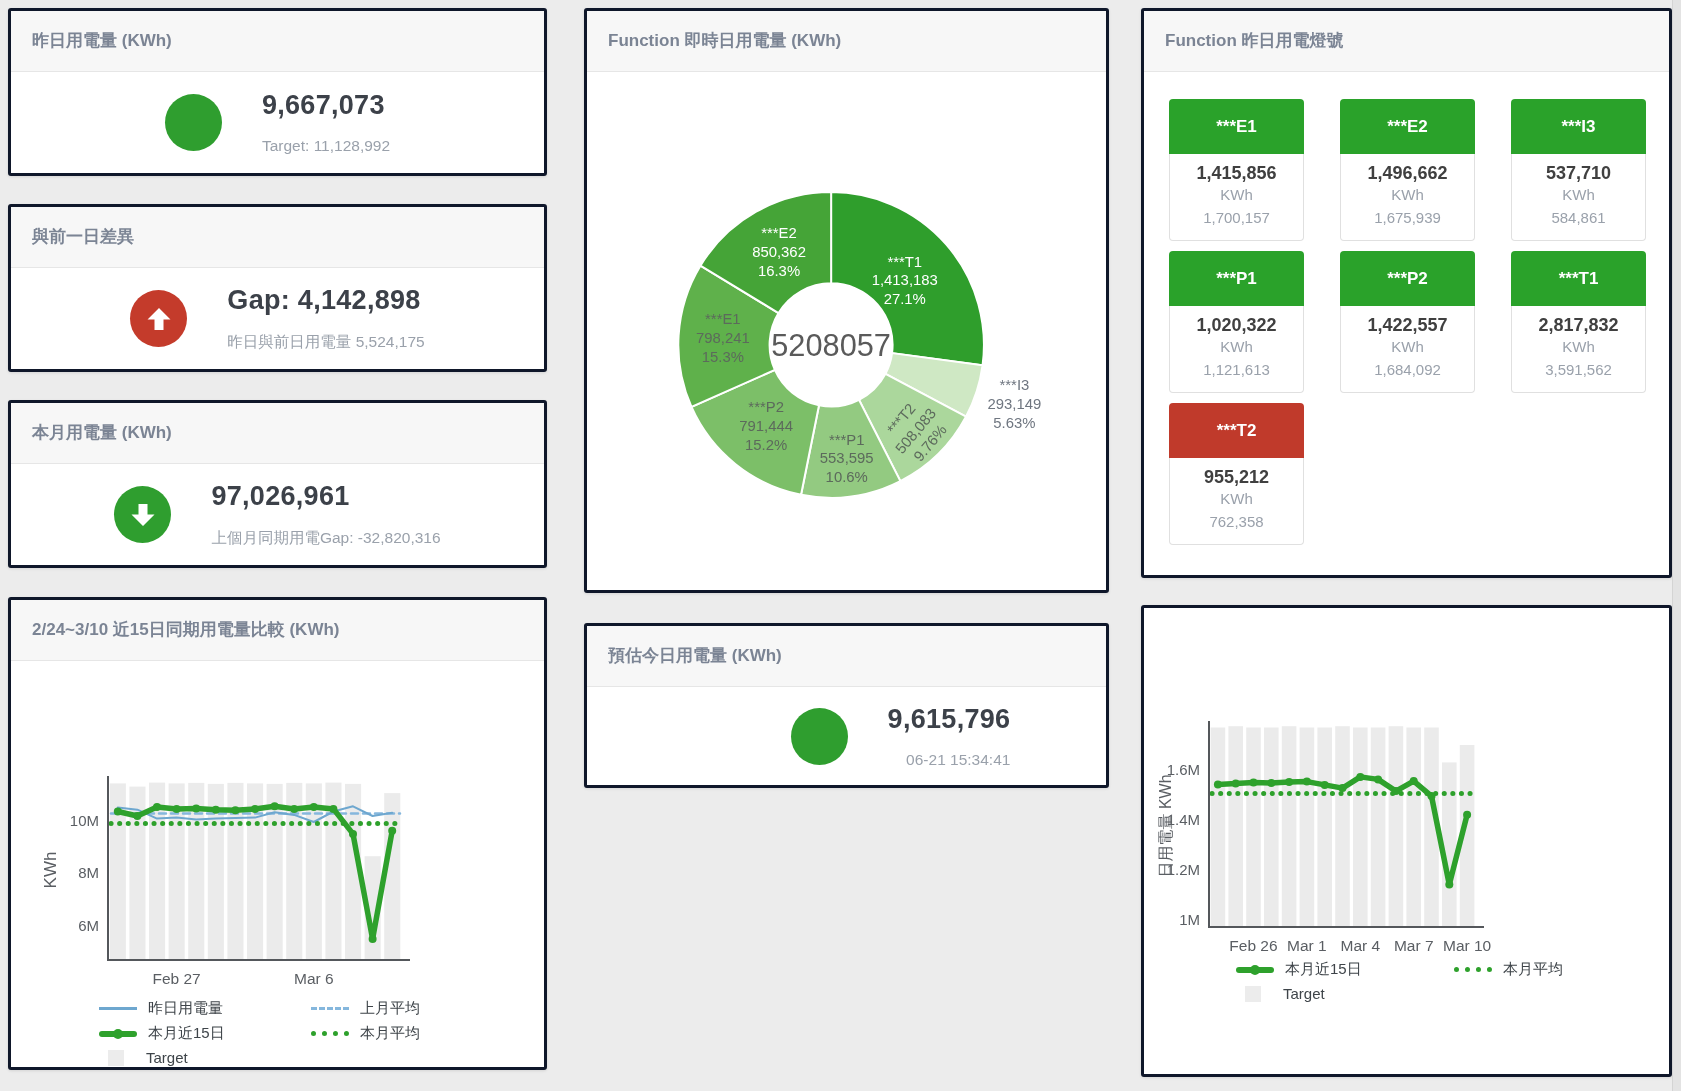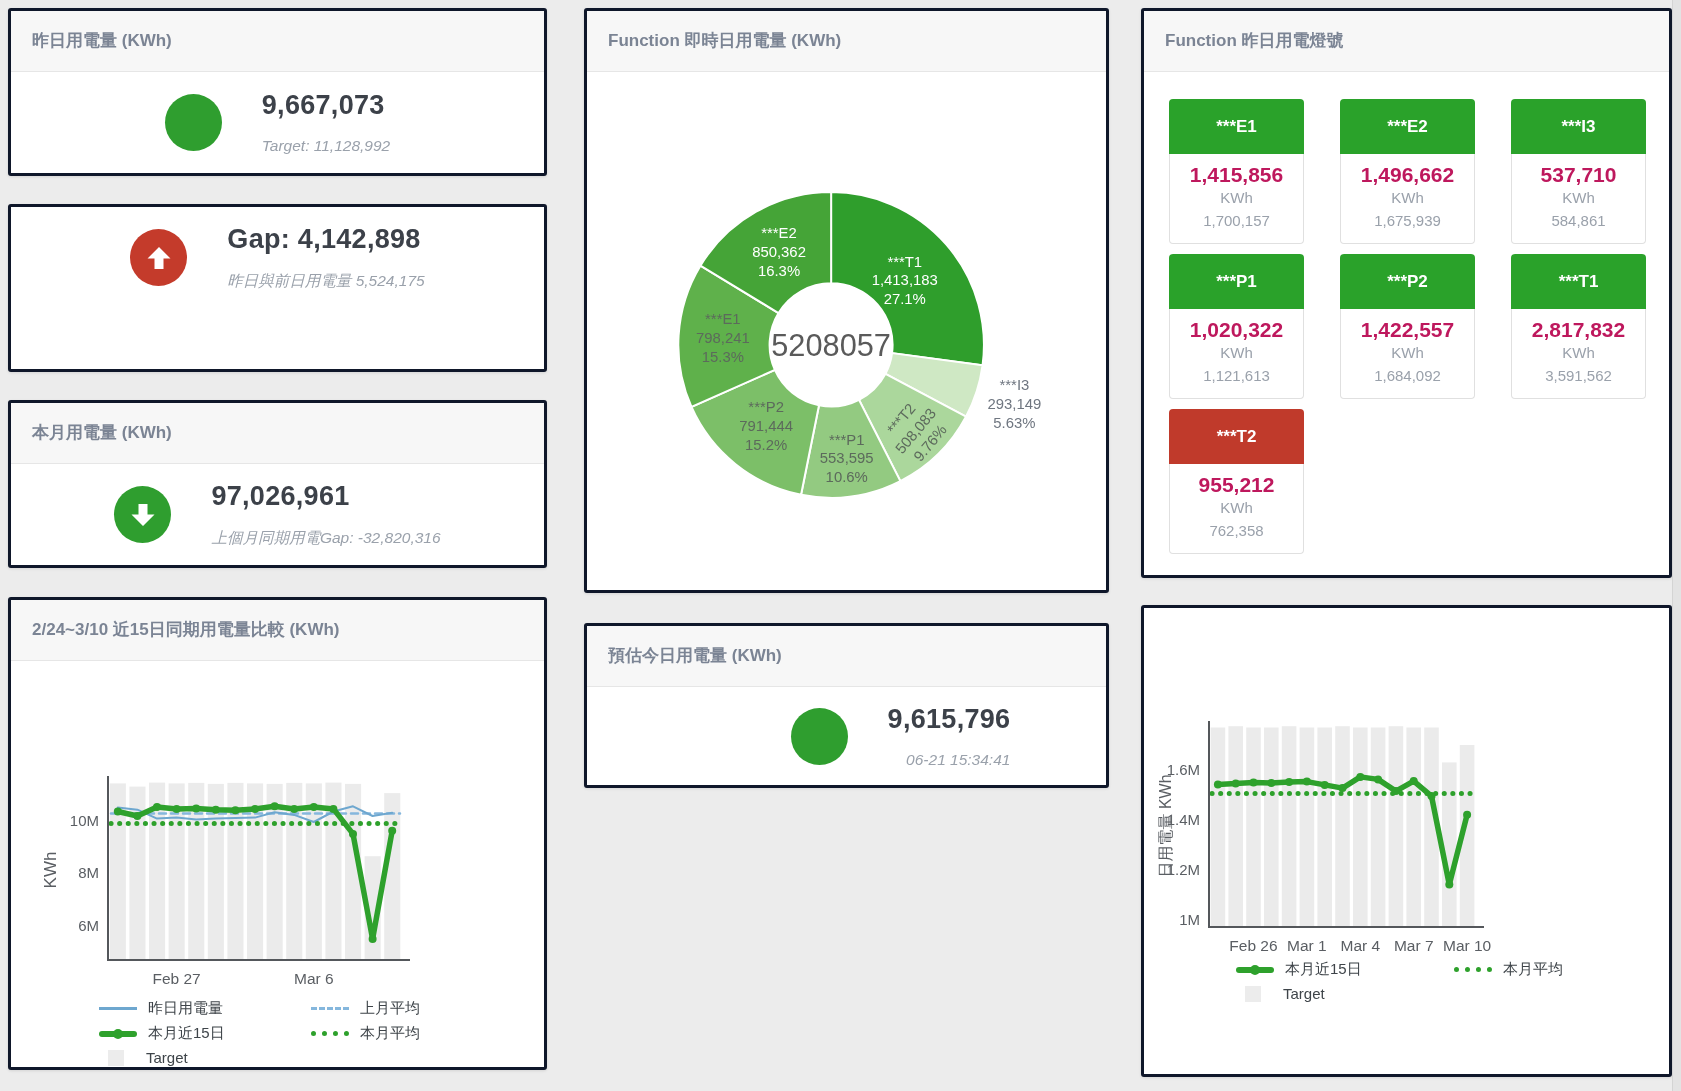--- a/index.html
+++ b/index.html
@@ -11,31 +11,31 @@
   .card-h { height:61px; line-height:60px; padding:0 21px; background:#f7f7f7;
             border-bottom:1px solid #e6e6e6; color:#7b8494; font-size:17px; font-weight:bold;
             white-space:nowrap; }
   .card-b { height:calc(100% - 61px); }
   
   .stat { display:flex; align-items:center; justify-content:center; gap:40px; }
   .stat-ic { width:57px; height:57px; border-radius:50%; flex:0 0 auto;
              display:flex; align-items:center; justify-content:center; }
   .stat-ic svg { width:30px; height:30px; }
   .stat-value { font-size:27px; font-weight:bold; color:#3c4149; letter-spacing:.3px; }
-  .stat-sub { font-size:15.5px; color:#9aa1ab; margin-top:16px;font-style:italic; }
+  .stat-sub { font-size:15.5px; color:#9aa1ab; margin-top:16px; }
   .stat-right .stat-sub { text-align:right; }
   .stat-right { padding-left:108px; }
   
   .tiles { display:grid; grid-template-columns:repeat(3,135px); column-gap:36px; row-gap:10px;
            padding:27px 0 0 25px; }
   .tile-h { height:55px; line-height:55px; text-align:center; color:#fff; font-size:17px;
             font-weight:bold; border-radius:4px 4px 0 0; }
   .tile-b { border:1px solid #e0e0e0; border-top:none; border-radius:0 0 4px 4px;
             text-align:center; padding:9px 0 11px; background:#fff; }
-  .tile-v { font-size:21px; font-weight:bold; color:#be185d; }
+  .tile-v { font-size:18px; font-weight:bold; color:#404040; }
   .tile-u, .tile-t { font-size:15px; color:#9aa1ab; line-height:1.5; }
   
   .donut-wrap { display:flex; align-items:center; justify-content:center; }
   .legend { display:grid; row-gap:6px; font-size:15px; color:#3e4449; margin-top:2px; }
   .legend-l { grid-template-columns:212px auto; margin-left:88px; }
   .legend-r { grid-template-columns:218px auto; margin-left:92px; }
   .lg-item { display:flex; align-items:center; }
   .sw { display:inline-block; margin-right:11px; }
   .sw-blue-line  { width:38px; border-top:3px solid #6ea7cf; }
   .sw-blue-dash  { width:38px; border-top:3px dashed #85b7dd; }
@@ -60,20 +60,21 @@
       <div class="card-b stat">
         <div class="stat-ic" style="background: rgb(47, 158, 47);"></div>
         <div>
           <div class="stat-value">9,667,073</div>
           <div class="stat-sub">Target: 11,128,992</div>
         </div>
       </div>
     </div>
 
     <div class="card" style="height:168px;margin-bottom:28px;">
+      <div class="card-h">與前一日差異</div>
       <div class="card-b stat">
         <div class="stat-ic" style="background: rgb(196, 59, 43);">
           <svg viewBox="0 0 24 24">
               <path d="M12 3.2 L21.2 12.4 H15.6 V20.8 H8.4 V12.4 H2.8 Z" fill="#fff"></path>
             </svg>
         </div>
         <div>
           <div class="stat-value">Gap: 4,142,898</div>
           <div class="stat-sub">昨日與前日用電量 5,524,175</div>
         </div>

